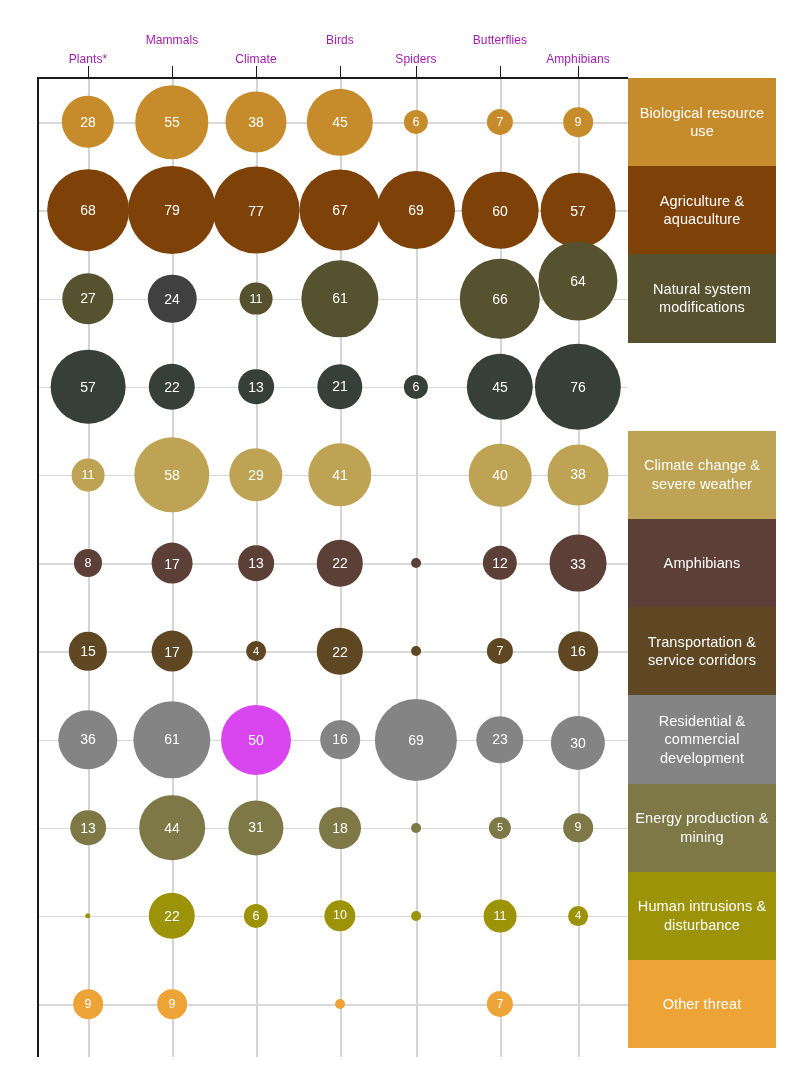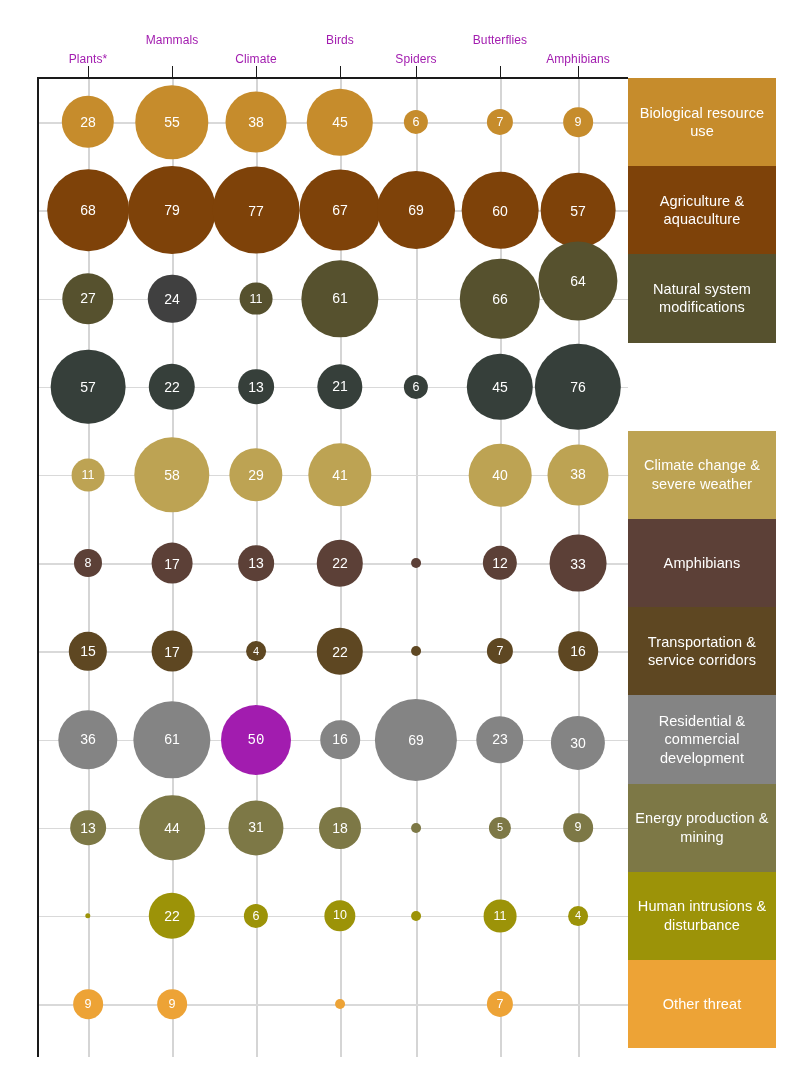--- a/index.html
+++ b/index.html
@@ -206,21 +206,21 @@
       <div class="bubble" style="width: 56.8756px; height: 56.8756px; left: 578px; top: 563.1px; background: rgb(92, 64, 55);">33</div>
       <div class="bubble" style="width: 38.3455px; height: 38.3455px; left: 88px; top: 651.3px; background: rgb(94, 71, 34);">15</div>
       <div class="bubble" style="width: 40.8219px; height: 40.8219px; left: 172px; top: 651.3px; background: rgb(94, 71, 34);">17</div>
       <div class="bubble" style="width: 19.8015px; height: 19.8015px; left: 256px; top: 651.3px; background: rgb(94, 71, 34); font-size: 11px;">4</div>
       <div class="bubble" style="width: 46.4387px; height: 46.4387px; left: 340px; top: 651.3px; background: rgb(94, 71, 34);">22</div>
       <div class="bubble tiny" style="width: 9.90077px; height: 9.90077px; left: 416px; top: 651.3px; background: rgb(94, 71, 34); font-size: 11px;"></div>
       <div class="bubble" style="width: 26.195px; height: 26.195px; left: 500px; top: 651.3px; background: rgb(94, 71, 34); font-size: 12.5px;">7</div>
       <div class="bubble" style="width: 39.6031px; height: 39.6031px; left: 578px; top: 651.3px; background: rgb(94, 71, 34);">16</div>
       <div class="bubble" style="width: 59.4046px; height: 59.4046px; left: 88px; top: 739.5px; background: rgb(132, 132, 132);">36</div>
       <div class="bubble" style="width: 77.3275px; height: 77.3275px; left: 172px; top: 739.5px; background: rgb(132, 132, 132);">61</div>
-      <div class="bubble" style="width: 70.009px; height: 70.009px; left: 256px; top: 739.5px; background: #a21caf; font-family: Liberation Mono, monospace;">50</div>
+      <div class="bubble" style="width: 70.009px; height: 70.009px; left: 256px; top: 739.5px; background: #d946ef;">50</div>
       <div class="bubble" style="width: 39.6031px; height: 39.6031px; left: 340px; top: 739.5px; background: rgb(132, 132, 132);">16</div>
       <div class="bubble" style="width: 82.242px; height: 82.242px; left: 416px; top: 739.5px; background: rgb(132, 132, 132);">69</div>
       <div class="bubble" style="width: 47.4824px; height: 47.4824px; left: 500px; top: 739.5px; background: rgb(132, 132, 132);">23</div>
       <div class="bubble" style="width: 54.2288px; height: 54.2288px; left: 578px; top: 743px; background: rgb(132, 132, 132);">30</div>
       <div class="bubble" style="width: 35.6977px; height: 35.6977px; left: 88px; top: 827.7px; background: rgb(125, 120, 70);">13</div>
       <div class="bubble" style="width: 65.6743px; height: 65.6743px; left: 172px; top: 827.7px; background: rgb(125, 120, 70);">44</div>
       <div class="bubble" style="width: 55.1252px; height: 55.1252px; left: 256px; top: 827.7px; background: rgb(125, 120, 70);">31</div>
       <div class="bubble" style="width: 42.0054px; height: 42.0054px; left: 340px; top: 827.7px; background: rgb(125, 120, 70);">18</div>
       <div class="bubble tiny" style="width: 9.90077px; height: 9.90077px; left: 416px; top: 827.7px; background: rgb(125, 120, 70); font-size: 11px;"></div>
       <div class="bubble" style="width: 22.1388px; height: 22.1388px; left: 500px; top: 827.7px; background: rgb(125, 120, 70); font-size: 11px;">5</div>

